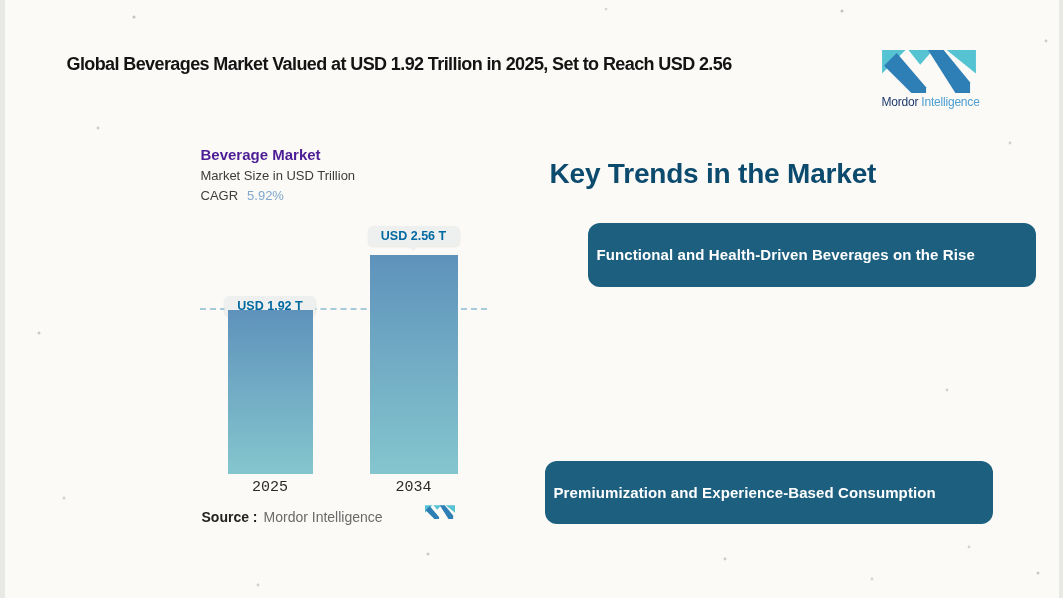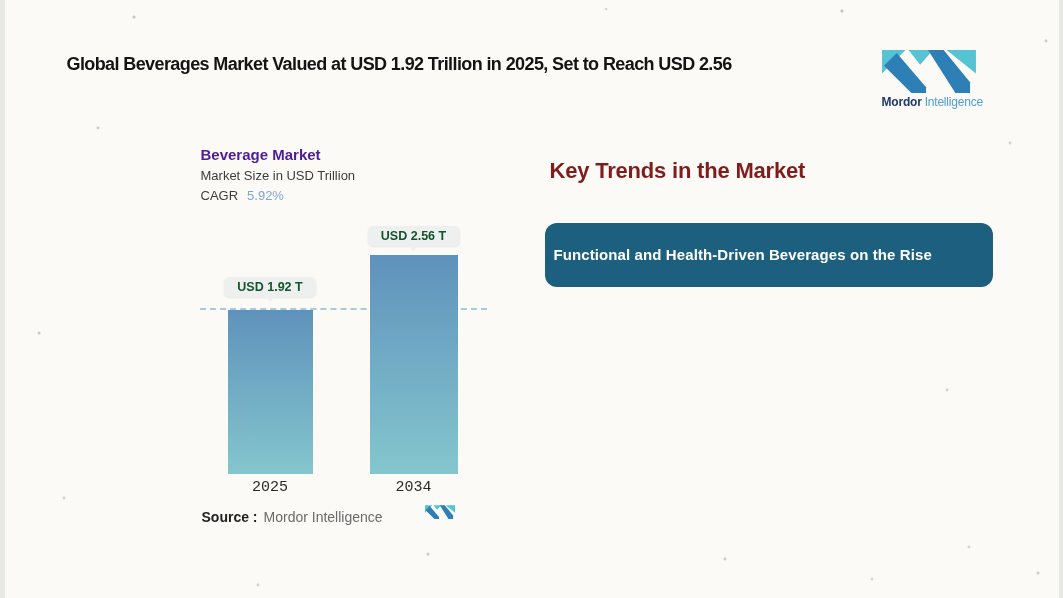--- a/index.html
+++ b/index.html
@@ -19,60 +19,60 @@
     866px 578px 0 .4px rgba(60,60,60,.2);}
 
   
   .headline{position:absolute;left:62px;top:52px;color:var(--headline-text,#141414);
     font-weight:bold;font-size:18px;letter-spacing:-0.6px;line-height:25px;white-space:nowrap;}
 
   
   .brand{position:absolute;left:877px;top:50px;width:110px;}
   .brand .mark{display:block;}
   .wordmark{margin-top:2px;font-size:12px;letter-spacing:-0.2px;white-space:nowrap;}
-  .wordmark .b{font-weight:bold;color:var(--brand-navy,#1d3a6d);}
+  .wordmark .b{font-weight:normal;color:var(--brand-navy,#1d3a6d);}
   .wordmark .l{color:var(--brand-light-blue,#4d9ed2);margin-left:3px;}
 
   
   .chart-title{position:absolute;left:196px;top:146px;font-size:15px;font-weight:bold;color:#4c1d95;}
   .chart-subtitle{position:absolute;left:196px;top:168px;font-size:13px;color:#3c3c3c;text-align:center;}
   .cagr-row{position:absolute;left:196px;top:188px;font-size:13px;color:#3c3c3c;}
   .cagr-row .val{color:var(--cagr-value,#7fa7cd);margin-left:9px;}
 
   
   .dashline{position:absolute;left:195px;width:287px;height:0;
     border-top:2px dashed var(--dash-line,#a5cbdc);z-index:1;}
   .bar-col{position:absolute;top:0;height:598px;z-index:2;}
   .bar-col.c0{left:223px;width:85px;}
   .bar-col.c1{left:365px;width:88px;}
   .bar{position:absolute;left:0;right:0;
     background:linear-gradient(to bottom,var(--bar-top,#5f92bb),var(--bar-bottom,#84c6ce));}
   .callout{position:absolute;left:50%;transform:translateX(-50%);
     background:var(--callout-bg,#edf0ee);border-radius:5px;padding:3px 13px;
-    font-size:12.5px;font-weight:bold;color:#14532d;white-space:nowrap;
+    font-size:12.5px;font-weight:bold;color:#0369a1;white-space:nowrap;
     box-shadow:0 1px 2px rgba(0,0,0,.08);}
   .callout::after{content:"";position:absolute;left:50%;bottom:-5px;transform:translateX(-50%);
     border-left:5px solid transparent;border-right:5px solid transparent;
     border-top:6px solid var(--callout-bg,#edf0ee);}
   .year{position:absolute;left:0;right:0;top:479px;text-align:center;
     font-size:15px;color:#2a2a2a;font-family:Liberation Mono, monospace;}
 
   .source-row{position:absolute;left:197px;top:509px;font-size:14px;}
   .source-row .lbl{font-weight:bold;color:#222;}
   .source-row .val{color:var(--source-value-text,#6a6a6a);margin-left:6px;}
   .mini-mark{position:absolute;left:420px;top:505px;}
 
   
-  .trends-heading{position:absolute;left:545px;top:158px;font-size:22px;font-weight:bold;
-    color:#7f1d1d;letter-spacing:-0.2px;}
+  .trends-heading{position:absolute;left:545px;top:158px;font-size:28px;font-weight:bold;
+    color:#0c4a6e;letter-spacing:-0.2px;}
   .trend-card{position:absolute;left:540px;width:448px;border-radius:12px;
     background:var(--card-bg,#1d5f7f);color:var(--card-text,#fff);
     display:flex;align-items:center;box-sizing:border-box;padding:0 10px 0 9px;
     font-size:15px;font-weight:bold;line-height:20px;letter-spacing:0.1px;}
-  .trend-card.t0{top:223px;height:64px;}
+  .trend-card.t0{top:223px;height:64px;margin-left:43px;}
   .trend-card.t1{top:303px;height:62px;}
   .trend-card.t2{top:380px;height:66px;}
   .trend-card.t3{top:461px;height:63px;}
 </style>
 </head>
 <body>
 
 <svg width="0" height="0" style="position:absolute">
   <defs>
     <g id="mi-mark">
@@ -103,33 +103,34 @@
 
   <div class="chart-title">Beverage Market</div>
   <div class="chart-subtitle">Market Size in USD Trillion</div>
   <div class="cagr-row">
     <span>CAGR</span><span class="val">5.92%</span>
   </div>
 
   <div class="dashline" id="dashline" style="top: 308px;"></div>
 
   <div class="bar-col c0">
-    <div class="callout" style="top: 277px;">USD 1.92 T</div>
+    <div class="callout" style="top: 296px;">USD 1.92 T</div>
     <div class="bar" style="top: 310px; height: 164px;"></div>
     <div class="year">2025</div>
   </div>
 
   <div class="bar-col c1">
     <div class="callout" style="top: 226px;">USD 2.56 T</div>
     <div class="bar" style="top: 255px; height: 219px;"></div>
     <div class="year">2034</div>
   </div>
 
   <div class="source-row">
     <span class="lbl">Source :</span><span class="val">Mordor Intelligence</span>
   </div>
   <svg class="mini-mark" viewBox="0 0 96 44" width="30" height="14">
       <use href="#mi-mark"></use>
     </svg>
 
   <div class="trends-heading">Key Trends in the Market</div>
   <div class="trend-card t0">Functional and Health-Driven Beverages on the Rise</div>
+  <div class="trend-card t3">Premiumization and Experience-Based Consumption</div>
 </div>
 
 </body></html>

